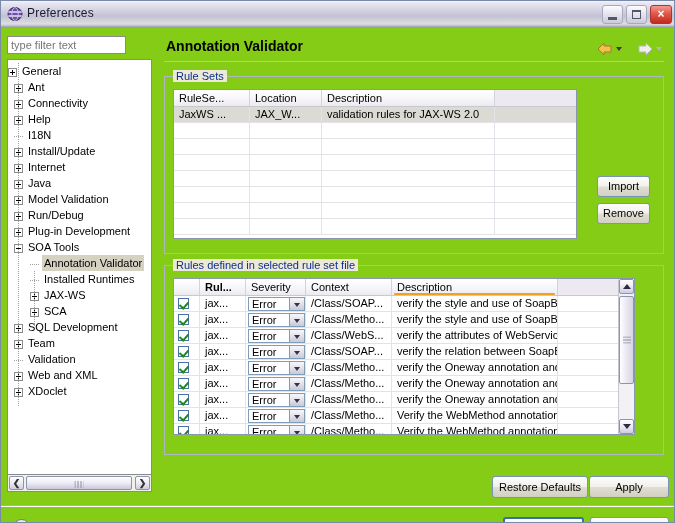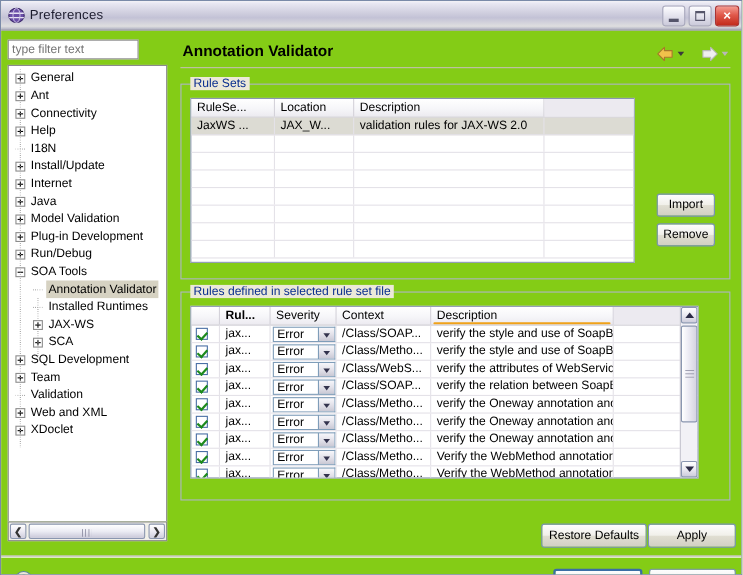--- a/index.html
+++ b/index.html
@@ -503,31 +503,31 @@
       <span class="glyph-close">×</span>
     </div>
   </div>
 
   <div class="content">
 
     <input class="filter-input" type="text" placeholder="type filter text" style="">
 
     <div class="tree">
       <div class="tree-inner" id="tree-inner">
-          <div class="tnode" style="padding-left: 6px;"><span class="exp plus"></span><span class="lbl">General</span></div>
+          <div class="tnode" style=""><span class="exp plus"></span><span class="lbl">General</span></div>
           <div class="tnode" style="padding-left: 6px;"><span class="exp plus"></span><span class="lbl">Ant</span></div>
           <div class="tnode" style="padding-left: 6px;"><span class="exp plus"></span><span class="lbl">Connectivity</span></div>
           <div class="tnode" style="padding-left: 6px;"><span class="exp plus"></span><span class="lbl">Help</span></div>
           <div class="tnode" style="padding-left: 6px;"><span class="dots"></span><span class="lbl">I18N</span></div>
           <div class="tnode" style="padding-left: 6px;"><span class="exp plus"></span><span class="lbl">Install/Update</span></div>
           <div class="tnode" style="padding-left: 6px;"><span class="exp plus"></span><span class="lbl">Internet</span></div>
           <div class="tnode" style="padding-left: 6px;"><span class="exp plus"></span><span class="lbl">Java</span></div>
           <div class="tnode" style="padding-left: 6px;"><span class="exp plus"></span><span class="lbl">Model Validation</span></div>
+          <div class="tnode" style="padding-left: 6px;"><span class="exp plus"></span><span class="lbl">Run/Debug</span></div>
           <div class="tnode" style="padding-left: 6px;"><span class="exp plus"></span><span class="lbl">Plug-in Development</span></div>
-          <div class="tnode" style="padding-left: 6px;"><span class="exp plus"></span><span class="lbl">Run/Debug</span></div>
           <div class="tnode" style="padding-left: 6px;"><span class="exp"></span><span class="lbl">SOA Tools</span></div>
           <div class="tnode sel" style="padding-left: 22px;"><span class="dots"></span><span class="lbl">Annotation Validator</span></div>
           <div class="tnode" style="padding-left: 22px;"><span class="dots"></span><span class="lbl">Installed Runtimes</span></div>
           <div class="tnode" style="padding-left: 22px;"><span class="exp plus"></span><span class="lbl">JAX-WS</span></div>
           <div class="tnode" style="padding-left: 22px;"><span class="exp plus"></span><span class="lbl">SCA</span></div>
           <div class="tnode" style="padding-left: 6px;"><span class="exp plus"></span><span class="lbl">SQL Development</span></div>
           <div class="tnode" style="padding-left: 6px;"><span class="exp plus"></span><span class="lbl">Team</span></div>
           <div class="tnode" style="padding-left: 6px;"><span class="dots"></span><span class="lbl">Validation</span></div>
           <div class="tnode" style="padding-left: 6px;"><span class="exp plus"></span><span class="lbl">Web and XML</span></div>
           <div class="tnode" style="padding-left: 6px;"><span class="exp plus"></span><span class="lbl">XDoclet</span></div>

